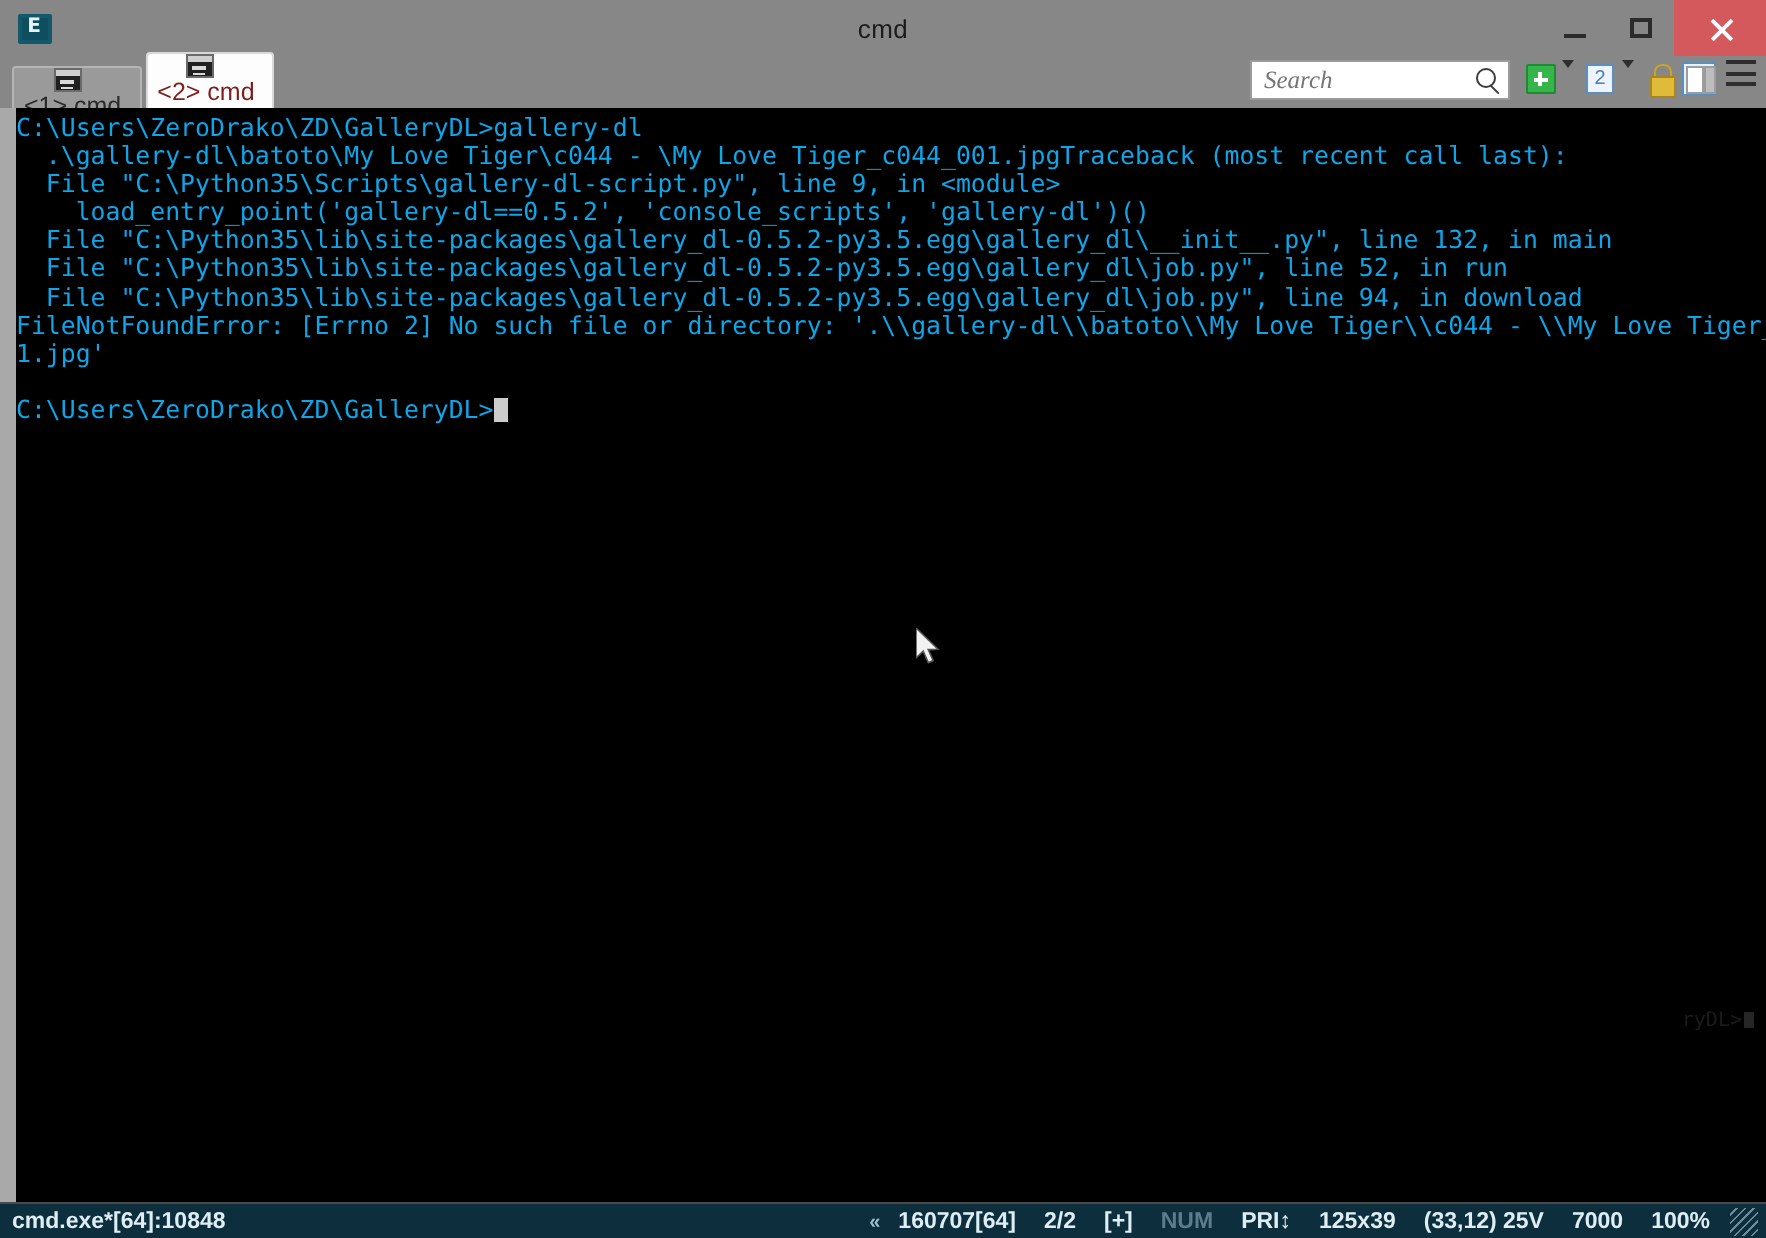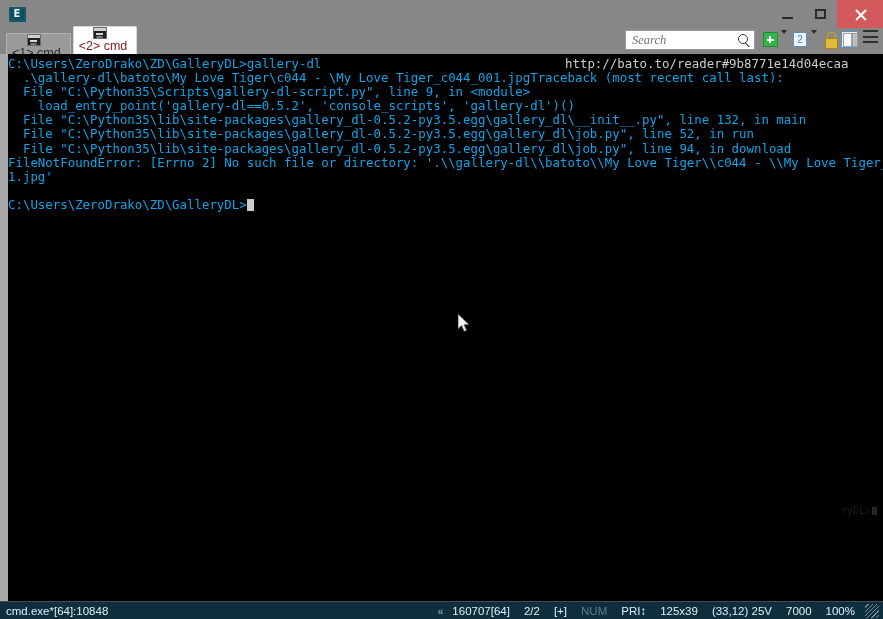--- a/index.html
+++ b/index.html
@@ -312,20 +312,21 @@
   .statusbar {
     flex: 0 0 18px;
     height: 18px;
     background: #0d2f3d;
     color: #dfeef5;
     font-size: 11.5px;
     display: flex;
     align-items: center;
     border-top: 1px solid #4a4a4a;
     position: relative;
+    font-weight: bold;
   }
   .sb-left { padding-left: 6px; white-space: nowrap; }
   .sb-right {
     position: absolute; right: 0; top: 0;
     height: 18px;
     display: flex; align-items: center;
     padding-right: 4px;
   }
   .sb-cell { padding: 0 7px; white-space: nowrap; }
   .sb-cell.dim { color: #5d7d8a; }
@@ -340,20 +341,21 @@
 </style>
 </head>
 <body>
 
 <div id="app">
 
   <div class="titlebar">
     <div class="app-icon">
       <div class="mon"></div>
     </div>
+    <div class="title-text">cmd</div>
     <div class="wincontrols">
       <div class="wc">
           <div class="min-g"></div>
         </div>
       <div class="wc">
           <div class="max-g"></div>
         </div>
       <div class="wc close">
           <div class="close-g"></div>
         </div>
@@ -401,21 +403,20 @@
 
   <div class="console-wrap">
     <div class="scrollbar-left">
       <div class="thumb"></div>
     </div>
 
     <div class="console" id="console-output"><span class="ln">C:\Users\ZeroDrako\ZD\GalleryDL&gt;gallery-dl</span><span class="ln">  .\gallery-dl\batoto\My Love Tiger\c044 - \My Love Tiger_c044_001.jpgTraceback (most recent call last):</span><span class="ln">  File "C:\Python35\Scripts\gallery-dl-script.py", line 9, in &lt;module&gt;</span><span class="ln">    load_entry_point('gallery-dl==0.5.2', 'console_scripts', 'gallery-dl')()</span><span class="ln">  File "C:\Python35\lib\site-packages\gallery_dl-0.5.2-py3.5.egg\gallery_dl\__init__.py", line 132, in main</span><span class="ln">  File "C:\Python35\lib\site-packages\gallery_dl-0.5.2-py3.5.egg\gallery_dl\job.py", line 52, in run</span><span class="ln">  File "C:\Python35\lib\site-packages\gallery_dl-0.5.2-py3.5.egg\gallery_dl\job.py", line 94, in download</span><span class="ln">FileNotFoundError: [Errno 2] No such file or directory: '.\\gallery-dl\\batoto\\My Love Tiger\\c044 - \\My Love Tiger_c044_00</span><span class="ln">1.jpg'</span><span class="ln"></span><span class="ln">C:\Users\ZeroDrako\ZD\GalleryDL&gt;<span class="cursor-block"></span></span></div>
 
     <div class="bump"></div>
 
-    <div class="url-right">http://bato.to/reader#9b8771e14d04ecaa</div>
 
     <div class="ghost">
       <span>ryDL&gt;</span><span class="gcur"></span>
     </div>
 
     <svg class="cursor-arrow" viewBox="0 0 12 19">
       <polygon points="0,0 0,15 3.6,11.6 6.2,17.4 8.6,16.3 6.1,10.8 11,10.6" fill="#f2f2f2" stroke="#555" stroke-width="0.8"></polygon>
     </svg>
   </div>
 

